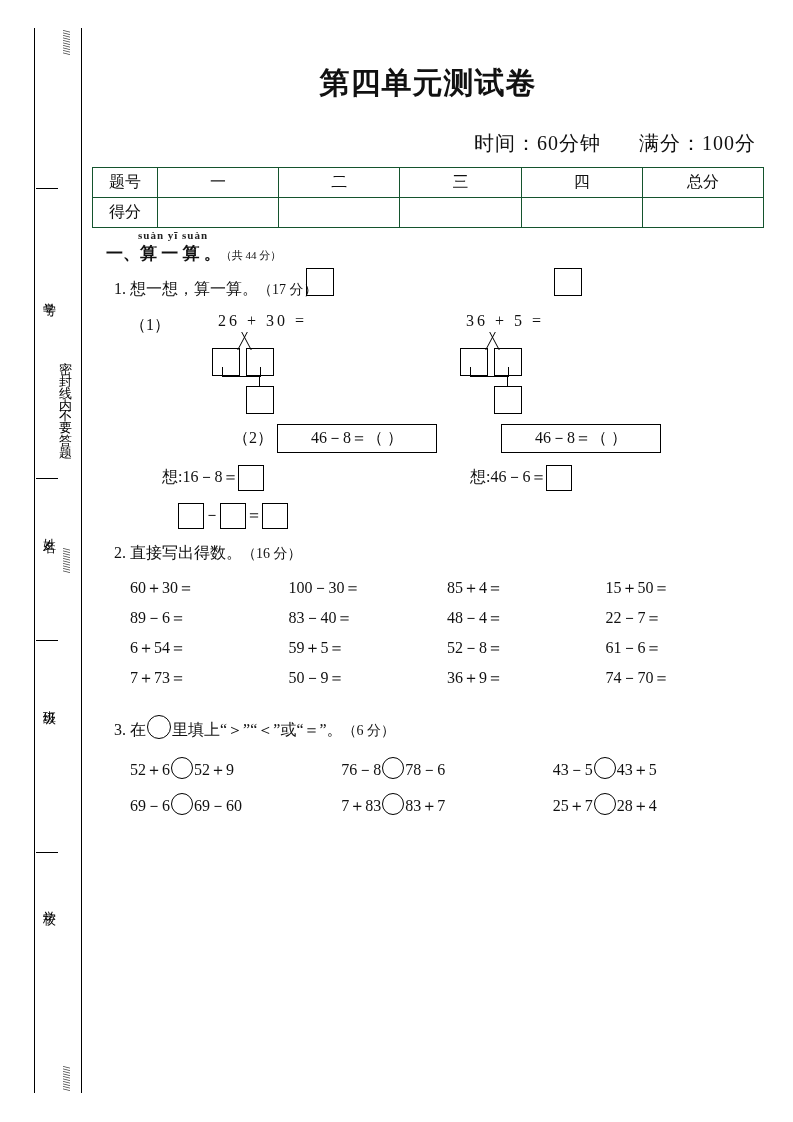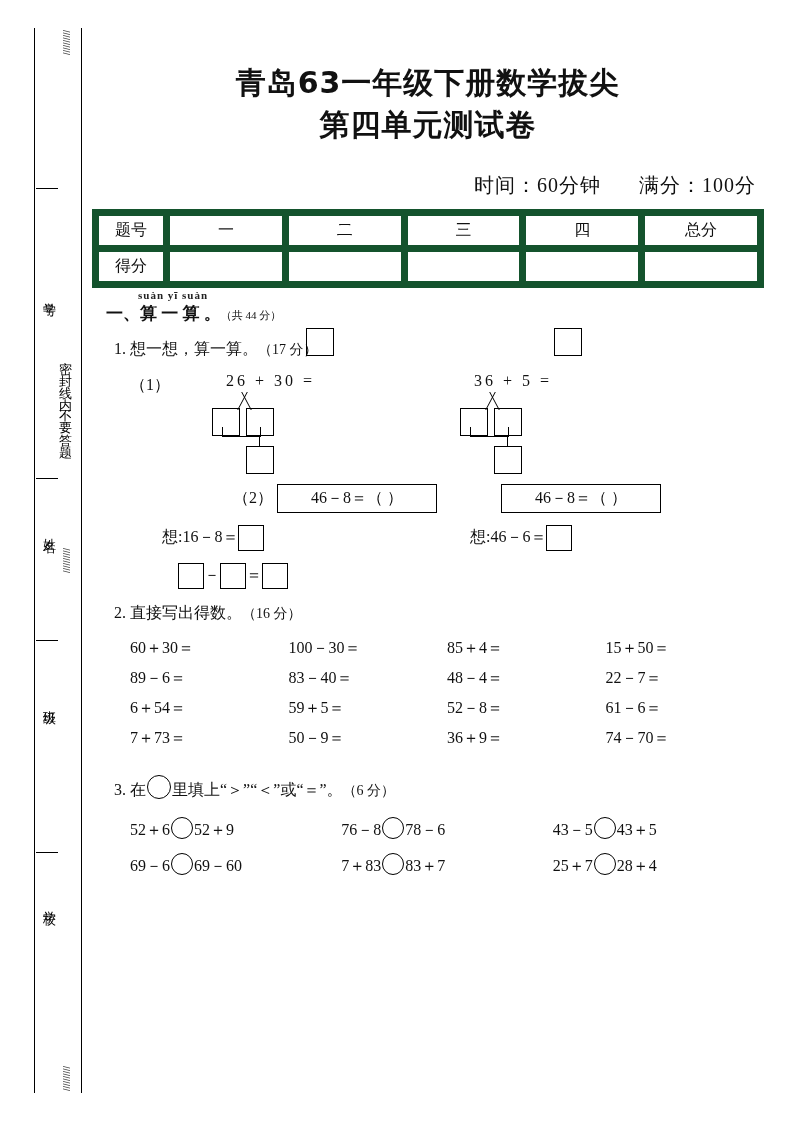--- a/index.html
+++ b/index.html
@@ -95,21 +95,21 @@
     letter-spacing:1px;
   }
   .meta .gap{display:inline-block;width:26px;}
   table.score{
     margin-top:10px;
     width:100%;
     border-collapse:collapse;
     table-layout:fixed;
   }
   table.score td{
-    border:7px solid #14532d;
+    border:1px solid #14532d;
     height:27px;
     text-align:center;
     font-size:16px;
     margin-left:16px;
   }
   table.score td.head{width:62px;}
   .sec-title{
     margin-top:14px;
     font-size:17px;
     font-weight:bold;
@@ -146,21 +146,21 @@
   }
   .box.sm{width:24px;height:24px;}
   
   .split{
     display:inline-block;
     position:relative;
     vertical-align:top;
     width:92px;height:96px;
   }
   .split .nums{
-    position:absolute;left:14px;top:0;
+    position:absolute;left:6px;top:0;
     font-size:16px;letter-spacing:3px;
     white-space:nowrap;
   }
   .split .b1{position:absolute;left:0;top:36px;}
   .split .b2{position:absolute;left:34px;top:36px;}
   .split .b3{position:absolute;left:34px;top:74px;}
   .split .legA{position:absolute;left:14px;top:20px;width:20px;height:18px;border-right:1px solid #000;transform:skewX(28deg);}
   .split .legB{position:absolute;left:30px;top:20px;width:20px;height:18px;border-left:1px solid #000;transform:skewX(-28deg);}
   .split .brace{position:absolute;left:10px;top:64px;width:38px;height:0;border-top:1px solid #000;}
   .split .stem{position:absolute;left:47px;top:64px;width:0;height:10px;border-left:1px solid #000;}
@@ -230,21 +230,20 @@
   <div class="vert-label" style="top:700px;">班级</div>
 
   <div class="vert-rule" style="top:852px;"></div>
   <div class="vert-label" style="top:900px;">学校</div>
 
   <div class="vert-phrase" style="top:352px;">密封线内不要答题</div>
 
   <div class="content">
 
     <h1 class="title">
-      <span>青岛63一年级下册数学拔尖</span>
       <span class="l2">第四单元测试卷</span>
     </h1>
 
     <div class="meta">
       <span>时间：60分钟</span>
       <span class="gap"></span>
       <span>满分：100分</span>
     </div>
 
     <table class="score">

